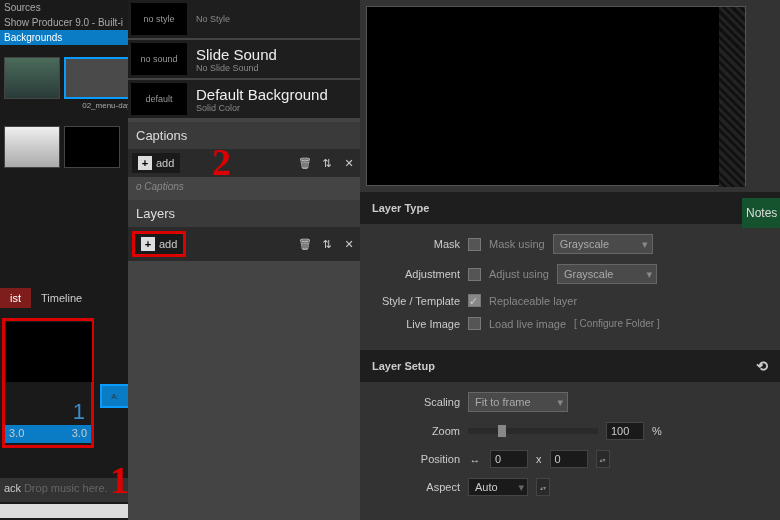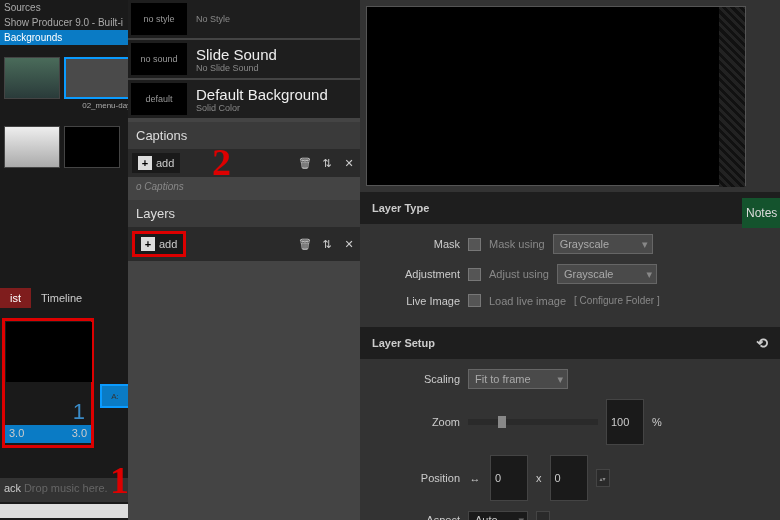--- a/index.html
+++ b/index.html
@@ -44,21 +44,21 @@
 .frow{display:flex;align-items:center;margin-bottom:10px;gap:8px}
 .flbl{width:88px;text-align:right;font-size:11px;color:#ccc}
 .chk{width:13px;height:13px;background:#555;border:1px solid #777}
 .chk.on{background:#888}
 .sel{background:#4a4a4a;border:1px solid #666;padding:3px 20px 3px 6px;font-size:11px;color:#aaa;position:relative;min-width:100px}
 .sel::after{content:"▾";position:absolute;right:4px;color:#888}
 .txt-muted{color:#888;font-size:11px}
 .link{color:#888;font-size:10px}
 .slider{width:130px;height:6px;background:#2a2a2a;position:relative}
 .slider-h{position:absolute;width:8px;height:12px;background:#888;top:-3px;left:30px}
-.num-inp{width:38px;background:#1a1a1a;border:1px solid #444;padding:16px 4px;font-size:11px;color:#ccc}
+.num-inp{width:38px;background:#1a1a1a;border:1px solid #444;padding:2px 4px;font-size:11px;color:#ccc}
 .stepper{width:14px;height:18px;background:#2a2a2a;border:1px solid #444;display:flex;flex-direction:column;font-size:6px;color:#888;align-items:center;justify-content:space-around}
 .tiny-sel{background:#1a1a1a;border:1px solid #444;padding:2px 8px 2px 6px;font-size:11px;color:#ccc;position:relative;min-width:60px}
 .tiny-sel::after{content:"▾";position:absolute;right:3px;color:#666}
 </style>
 </head>
 <body>
 
 <div class="left-panel">
   <div class="tree-item">Sources</div>
   <div class="tree-item">Show Producer 9.0 - Built-i</div>
@@ -163,20 +163,25 @@
         <span class="txt-muted">Mask using</span>
         <div class="sel">Grayscale</div>
       </div>
     <div class="frow">
         <div class="flbl">Adjustment</div>
         <div class="chk"></div>
         <span class="txt-muted">Adjust using</span>
         <div class="sel">Grayscale</div>
       </div>
     <div class="frow">
+        <div class="flbl">Style / Template</div>
+        <div class="chk on">✓</div>
+        <span class="txt-muted">Replaceable layer</span>
+      </div>
+    <div class="frow">
         <div class="flbl">Live Image</div>
         <div class="chk"></div>
         <span class="txt-muted">Load live image</span>
         <span class="link">[ Configure Folder ]</span>
       </div>
   </div>
 
   <div class="panel-hdr">
       <span>Layer Setup</span>
       <span class="refresh">⟲</span>

